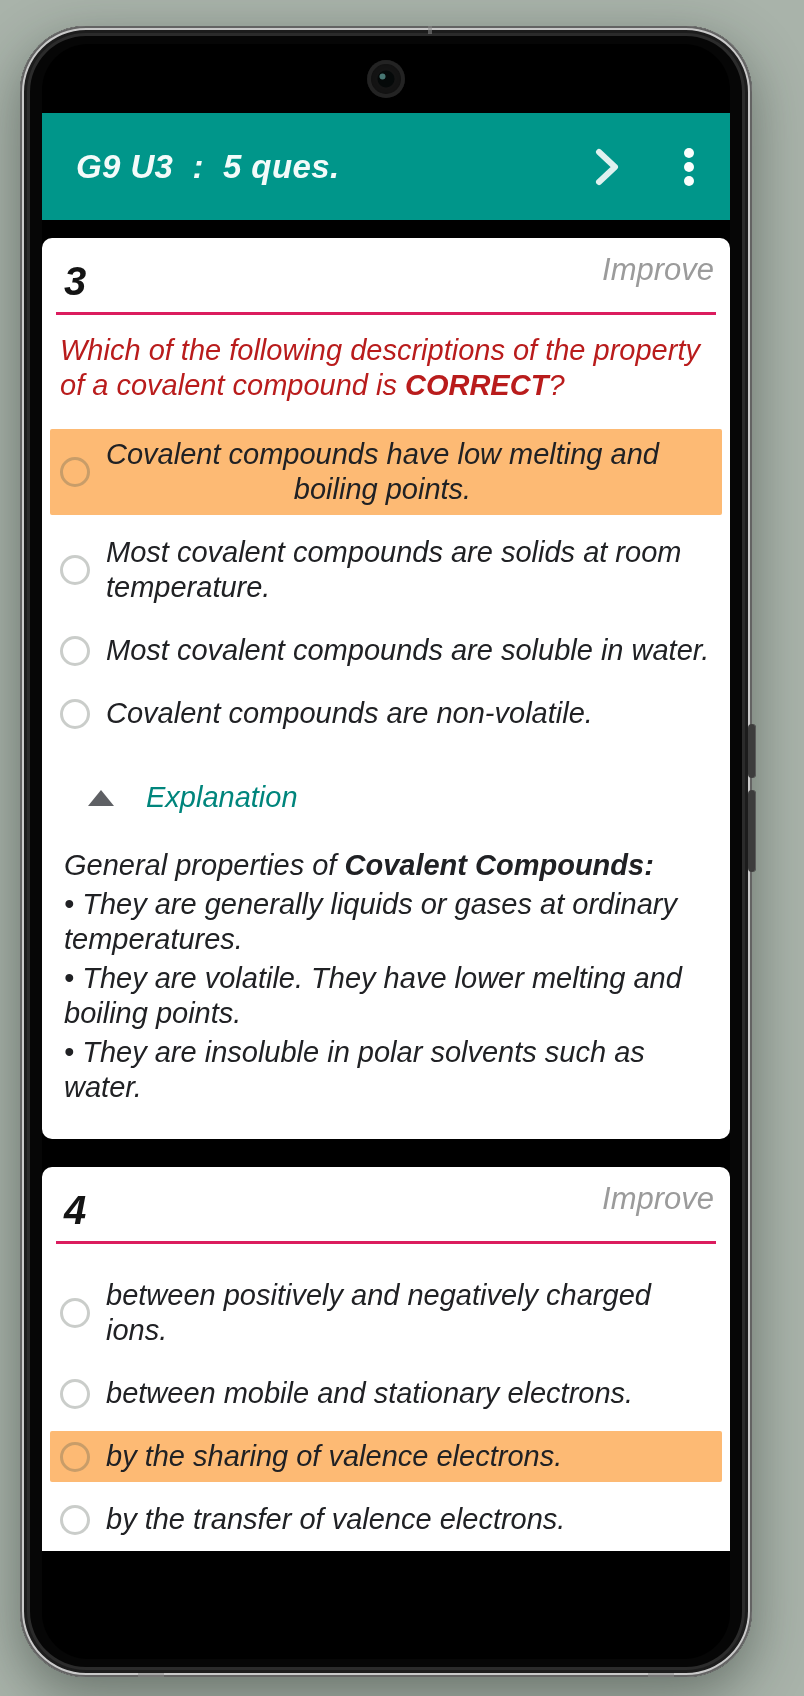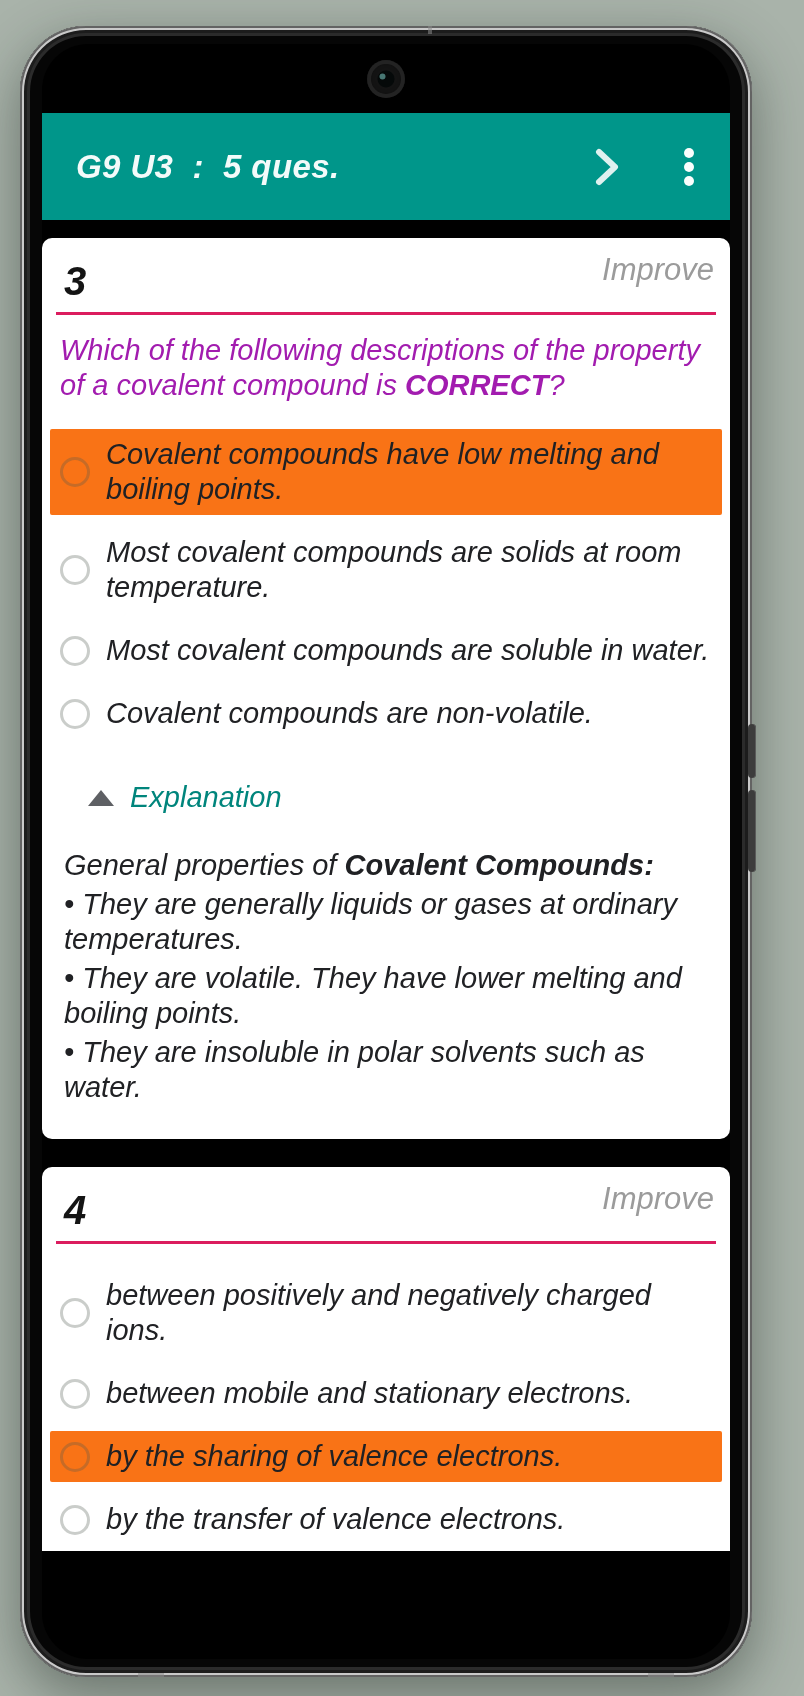--- a/index.html
+++ b/index.html
@@ -64,38 +64,38 @@
   
   .gap1{height:18px;}
   .gap2{height:28px;}
   .card{background:#ffffff;border-radius:10px;padding:12px 0 30px;}
   .card.cut{border-radius:10px 10px 0 0;padding-bottom:6px;}
   .card-head{display:flex;align-items:flex-start;padding:2px 16px 0 22px;}
   .qnum{font-size:40px;font-weight:700;color:#141414;line-height:46px;margin-top:6px;}
   .improve{margin-left:auto;font-size:31px;color:#9B9B9B;margin-top:0;cursor:pointer;}
   .divider{height:3px;background:#DB1C5E;margin:8px 14px 0;}
   .question{
-    margin:18px 16px 0 18px;font-size:29px;line-height:35px;color:#a21caf;
+    margin:18px 16px 0 18px;font-size:29px;line-height:35px;color:#b91c1c;
     white-space:pre-line;
   }
   .question b{font-weight:700;}
   .options{margin-top:26px;}
   .option{
     display:flex;align-items:center;margin:0 8px;padding:8px 10px;
     border-radius:2px;cursor:pointer;
   }
   .option + .option{margin-top:12px;}
-  .option.highlighted{background:#f97316;}
+  .option.highlighted{background:#fdba74;text-align:center;}
   .radio{
     width:30px;height:30px;box-sizing:border-box;flex:none;
     border:3px solid rgba(80,90,80,.30);border-radius:50%;margin-right:16px;
   }
   .opt-text{font-size:29px;line-height:35px;color:#202124;white-space:pre-line;}
   
-  .exp-toggle{display:flex;align-items:center;margin:42px 0 0 46px;gap:16px;cursor:pointer;}
+  .exp-toggle{display:flex;align-items:center;margin:42px 0 0 46px;gap:32px;cursor:pointer;}
   .tri{
     width:0;height:0;flex:none;
     border-left:13px solid transparent;border-right:13px solid transparent;
     border-bottom:16px solid #5E6064;
   }
   .exp-label{font-size:29px;color:#00857C;}
   .exp-body{margin:34px 16px 0 18px;font-size:29px;line-height:35px;color:#202124;}
   .exp-body p{margin:4px;white-space:pre-line;}
   .exp-body b{font-weight:700;}
 </style>

